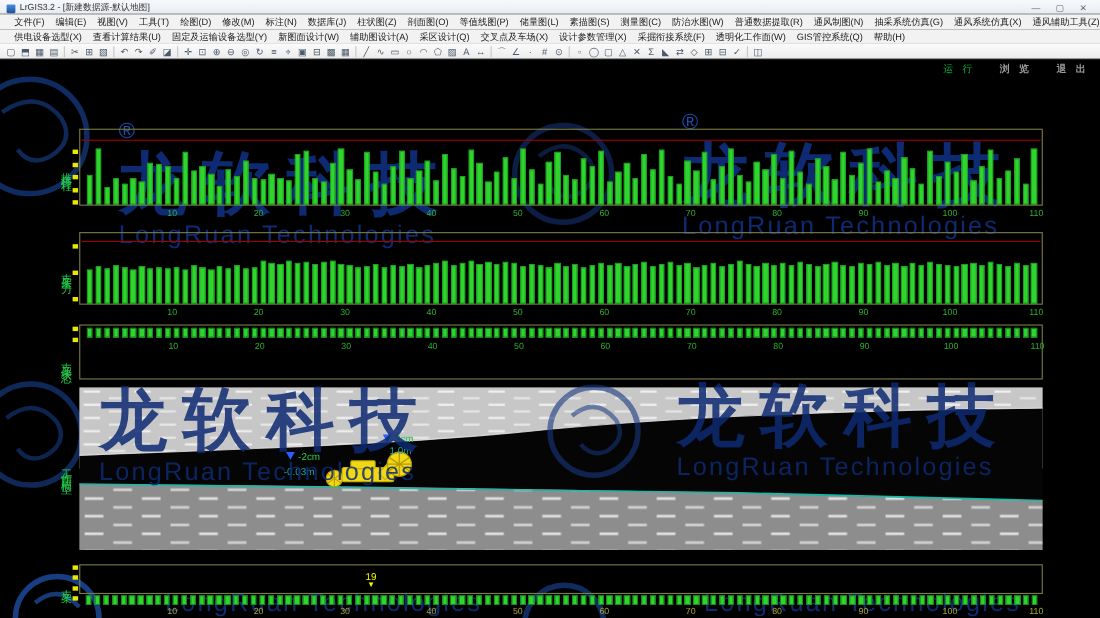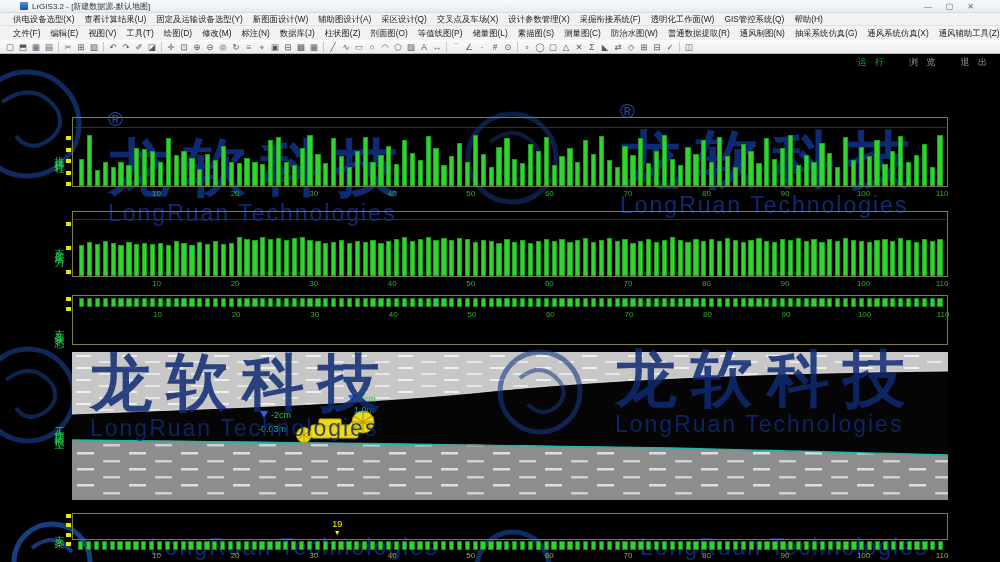--- a/index.html
+++ b/index.html
@@ -2,21 +2,21 @@
 <html><head>
 <meta charset="utf-8">
 <style>
   * { margin:0; padding:0; box-sizing:border-box; }
   html,body { width:1000px; height:562px; overflow:hidden; background:#000;
     font-family:"Liberation Sans", sans-serif; }
   .app { width:1000px; height:562px; display:flex; flex-direction:column; }
 
   
   .titlebar { height:13px; background:linear-gradient(#f7f9fc,#e8ecf2);
-    display:flex; align-items:center; padding:0 20px; font-size:8px; color:#333;
+    display:flex; align-items:flex-end; padding:0 6px; font-size:8px; color:#333;
     border-bottom:1px solid #d7dbe0; }
   .title-icon { width:8px; height:8px; background:linear-gradient(#4a8fe0,#1c4f9c);
     border-radius:1px; margin-right:4px; flex:none; }
   .title-text { flex:1; white-space:nowrap; overflow:hidden; }
   .win-controls { display:flex; gap:14px; padding-right:6px; color:#666; font-size:8px; }
   .win-controls span { cursor:default; }
 
   .menubar { background:#f2f2f2; display:flex; align-items:center;
     padding:0 8px; color:#1a1a1a; white-space:nowrap; }
   .menubar.row1 { height:14px; font-size:8.4px; }
@@ -33,21 +33,21 @@
   
   .canvas { position:relative; width:1000px; height:508px; background:#000; overflow:hidden; }
 
   .datetime { position:absolute; left:64px; top:34px; color:#e81010;
     font-family:"DejaVu Sans Mono", monospace; font-size:15px; font-weight:bold;
     letter-spacing:1px; }
 
   .run-controls { position:absolute; right:10px; top:2px; display:flex; gap:22px;
     font-size:9px; letter-spacing:3px;margin-left:28px; }
   .run-controls .run { color:#00b43c; cursor:pointer; }
-  .run-controls .browse, .run-controls .exit { color:#9a9a9a; cursor:pointer; }
+  .run-controls .browse, .run-controls .exit { color:#9a9a9a; cursor:pointer;font-weight:bold; }
 
   
   .wm { position:absolute; pointer-events:none; color:#0e2a72; white-space:nowrap; }
   .wm .cn { font-size:62px; font-weight:bold; letter-spacing:14px; line-height:1.05; }
   .wm .en { font-size:23px; letter-spacing:2px; color:#0e2a72; }
   .wm .reg { position:absolute; top:-14px; left:-26px; font-size:22px; color:#1d4faf; }
   .wm.front { z-index:6; opacity:.85; }
   .wm.back { z-index:1; }
   .logo-swirl { position:absolute; pointer-events:none; z-index:1; }
 
@@ -84,34 +84,20 @@
   <div class="titlebar">
     <span class="title-icon"></span>
     <span class="title-text">LrGIS3.2 - [新建数据源-默认地图]</span>
     <span class="win-controls">
       <span>—</span>
       <span>▢</span>
       <span>✕</span>
     </span>
   </div>
 
-  <div class="menubar row2" id="menu2">
-      <span class="menu-item">供电设备选型(X)</span>
-      <span class="menu-item">查看计算结果(U)</span>
-      <span class="menu-item">固定及运输设备选型(Y)</span>
-      <span class="menu-item">新图面设计(W)</span>
-      <span class="menu-item">辅助图设计(A)</span>
-      <span class="menu-item">采区设计(Q)</span>
-      <span class="menu-item">交叉点及车场(X)</span>
-      <span class="menu-item">设计参数管理(X)</span>
-      <span class="menu-item">采掘衔接系统(F)</span>
-      <span class="menu-item">透明化工作面(W)</span>
-      <span class="menu-item">GIS管控系统(Q)</span>
-      <span class="menu-item">帮助(H)</span>
-    </div>
   <div class="menubar row1" id="menu1">
       <span class="menu-item">文件(F)</span>
       <span class="menu-item">编辑(E)</span>
       <span class="menu-item">视图(V)</span>
       <span class="menu-item">工具(T)</span>
       <span class="menu-item">绘图(D)</span>
       <span class="menu-item">修改(M)</span>
       <span class="menu-item">标注(N)</span>
       <span class="menu-item">数据库(J)</span>
       <span class="menu-item">柱状图(Z)</span>
@@ -119,20 +105,34 @@
       <span class="menu-item">等值线图(P)</span>
       <span class="menu-item">储量图(L)</span>
       <span class="menu-item">素描图(S)</span>
       <span class="menu-item">测量图(C)</span>
       <span class="menu-item">防治水图(W)</span>
       <span class="menu-item">普通数据提取(R)</span>
       <span class="menu-item">通风制图(N)</span>
       <span class="menu-item">抽采系统仿真(G)</span>
       <span class="menu-item">通风系统仿真(X)</span>
       <span class="menu-item">通风辅助工具(Z)</span>
+    </div>
+  <div class="menubar row2" id="menu2">
+      <span class="menu-item">供电设备选型(X)</span>
+      <span class="menu-item">查看计算结果(U)</span>
+      <span class="menu-item">固定及运输设备选型(Y)</span>
+      <span class="menu-item">新图面设计(W)</span>
+      <span class="menu-item">辅助图设计(A)</span>
+      <span class="menu-item">采区设计(Q)</span>
+      <span class="menu-item">交叉点及车场(X)</span>
+      <span class="menu-item">设计参数管理(X)</span>
+      <span class="menu-item">采掘衔接系统(F)</span>
+      <span class="menu-item">透明化工作面(W)</span>
+      <span class="menu-item">GIS管控系统(Q)</span>
+      <span class="menu-item">帮助(H)</span>
     </div>
 
   <div class="toolbar" id="toolbar">
       <span class="tb-icon">▢</span>
       <span class="tb-icon">⬒</span>
       <span class="tb-icon">▦</span>
       <span class="tb-icon">▤</span>
       <span class="tb-sep"></span>
       <span class="tb-icon">✂</span>
       <span class="tb-icon">⊞</span>

